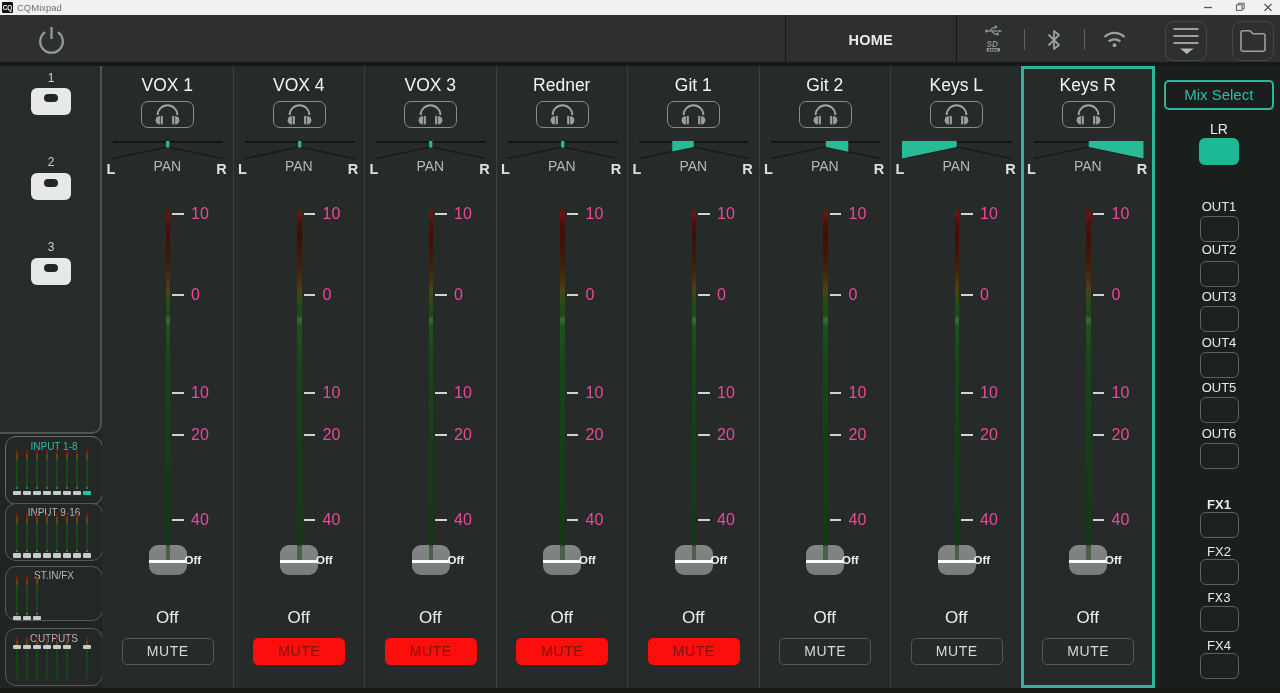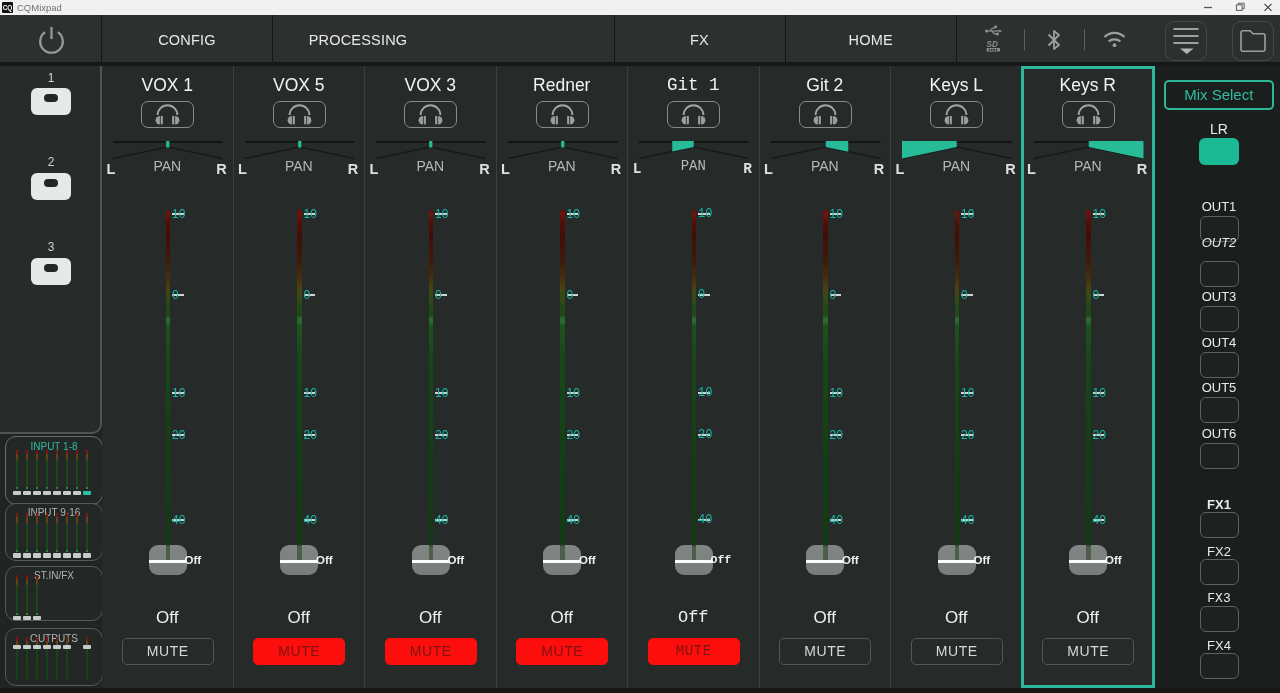--- a/index.html
+++ b/index.html
@@ -37,21 +37,21 @@
  border:1.2px solid #868c8b;border-radius:7px;}
 .pansvg{position:absolute;left:8px;top:70px;}
 .plab{position:absolute;top:94.5px;width:16px;text-align:center;font-size:14.5px;font-weight:bold;color:#dee0df;}
 .panword{position:absolute;left:0;top:91.5px;width:100%;text-align:center;font-size:14px;color:#b4b8b7;}
 .meter{position:absolute;left:63.5px;top:144px;width:4.7px;height:350px;z-index:2;
  background:linear-gradient(180deg,#60110d 0%,#6e1510 1.1%,#521009 3.5%,#420d07 7%,
  #3f1a0b 14.3%,#47300f 20%,#464512 23%,#2f4a16 25.5%,#234818 27.5%,#1f4718 30.2%,
  #2a6b2c 30.9%,#2a6b2c 32%,#1e5120 33%,#174719 43%,#133f15 68%,#123a14 95.5%,
  #4d5c4b 96.2%,#4d5c4b 100%);}
 .tick{position:absolute;left:70px;width:11.5px;height:2px;background:#cfd3d2;z-index:2;}
-.ticklab{position:absolute;left:70px;width:30px;height:14px;line-height:14px;font-size:12px;color:#14b8a6;z-index:2;}
+.ticklab{position:absolute;left:89px;width:30px;height:14px;line-height:14px;font-size:16px;color:#ec4899;z-index:2;}
 .cap{position:absolute;left:46.75px;top:479px;width:38px;height:30px;z-index:1;
  background:linear-gradient(180deg,#818685 0%,#7d8281 48%,#787d7c 100%);border-radius:9px;}
 .capline{position:absolute;left:46.75px;top:493.5px;width:38px;height:3px;background:#fdfdfd;z-index:3;}
 .offlab{position:absolute;left:82.5px;top:486.5px;width:30px;height:14px;line-height:14px;font-size:11.5px;font-weight:bold;color:#f0f2f1;z-index:3;}
 .chval{position:absolute;left:0;top:542px;width:100%;text-align:center;font-size:17px;color:#eef0ef;}
 .mute{position:absolute;left:19.75px;top:572px;width:92px;height:27px;border:1.2px solid #525756;
  border-radius:5px;text-align:center;line-height:25.5px;font-size:14px;color:#d5d9d8;letter-spacing:0.6px;}
 .muteon{background:#fb0e0b;border:1.2px solid #fb0e0b;color:#7e1410;line-height:24.5px;}
 #selbox{left:1021px;top:66px;width:134px;height:622px;border:3px solid #2cb79a;z-index:6;}
 
@@ -68,24 +68,21 @@
 <div class="abs" id="titlebar"></div>
 <div class="abs" id="cqlogo">CQ</div>
 <div class="abs" id="apptitle">CQMixpad</div>
 <svg class="abs" style="left:1195px;top:0;" width="85" height="15" viewBox="0 0 85 15">
 <line x1="9" y1="7.5" x2="17" y2="7.5" stroke="#555" stroke-width="1.3"></line>
 <rect x="41.5" y="4.8" width="5.6" height="5.6" fill="none" stroke="#666" stroke-width="1.1"></rect>
 <path d="M43.5,4.8 v-1.6 h5.6 v5.6 h-1.6" fill="none" stroke="#666" stroke-width="1.1"></path>
 <path d="M69.5,3.8 l7,7 M76.5,3.8 l-7,7" stroke="#444" stroke-width="1.2"></path>
 </svg>
 <div class="abs" id="navbar"></div>
-<div class="abs tab" style="left:101px;width:171px;">CONFIG</div>
-<div class="abs tab" style="left:272px;width:171px;">PROCESSING</div>
-<div class="abs tab" style="left:613.5px;width:171px;">FX</div>
-<div class="abs tab" style="left:784.5px;width:171.5px;">HOME</div>
+<div class="abs tab" style="left:784.5px;width:171.5px;font-weight:bold;">HOME</div>
 <div class="abs tab" style="left:956px;width:1px;"></div>
 <svg class="abs" style="left:31px;top:20px;z-index:6;" width="41" height="41" viewBox="0 0 41 41">
 <path d="M14.1,12.1 a11.3,11.3 0 1 0 12.8,0" fill="none" stroke="#959998" stroke-width="2.3"></path>
 <line x1="20.5" y1="7" x2="20.5" y2="19" stroke="#959998" stroke-width="2.3"></line>
 </svg>
 <svg class="abs" style="left:984px;top:24px;z-index:6;" width="20" height="28" viewBox="0 0 20 28">
 <g stroke="#8d9190" fill="#8d9190">
 <circle cx="2.6" cy="7" r="1.6" stroke="none"></circle>
 <line x1="3.6" y1="7" x2="15.5" y2="7" stroke-width="1.2"></line>
 <path d="M15.2,5.5 l2.8,1.5 l-2.8,1.5 z" stroke="none"></path>
@@ -233,21 +230,21 @@
 <div class="tick" style="top:368px;"></div>
 <div class="ticklab" style="top:362px;">20</div>
 <div class="tick" style="top:452.5px;"></div>
 <div class="ticklab" style="top:446.5px;">40</div>
 <div class="capline"></div>
 <div class="offlab">Off</div>
 <div class="chval">Off</div>
 <div class="mute">MUTE</div>
 </div>
 <div class="abs strip" style="left:233.5px;">
-<div class="chname">VOX 5</div>
+<div class="chname">VOX 4</div>
 <div class="phones"></div>
 <svg style="left:48px;top:38px;position:absolute;" width="36" height="26" viewBox="0 0 36 26">
 <path d="M7.6,11.1 A9.9,9.9 0 0 1 27.4,11.1" fill="none" stroke="#a0a5a4" stroke-width="1.9"></path>
 <path d="M9.9,11.9 A4.3,4.3 0 0 0 9.9,20.5 Z" fill="#9aa09f"></path>
 <rect x="10.7" y="11.8" width="2.2" height="8.8" rx="1.1" fill="#9aa09f"></rect>
 <path d="M25.1,11.9 A4.3,4.3 0 0 1 25.1,20.5 Z" fill="#9aa09f"></path>
 <rect x="22.1" y="11.8" width="2.2" height="8.8" rx="1.1" fill="#9aa09f"></rect>
 </svg>
 <svg class="pansvg" width="115.5" height="28" viewBox="0 0 115.5 28">
         <line x1="3.0" y1="6" x2="112.5" y2="6" stroke="#121514" stroke-width="2"></line>
@@ -337,21 +334,21 @@
 <div class="ticklab" style="top:320px;">10</div>
 <div class="tick" style="top:368px;"></div>
 <div class="ticklab" style="top:362px;">20</div>
 <div class="tick" style="top:452.5px;"></div>
 <div class="ticklab" style="top:446.5px;">40</div>
 <div class="capline"></div>
 <div class="offlab">Off</div>
 <div class="chval">Off</div>
 <div class="mute muteon">MUTE</div>
 </div>
-<div class="abs strip" style="left:628.0px;font-family:Liberation Mono, monospace;">
+<div class="abs strip" style="left:628.0px;">
 <div class="chname">Git 1</div>
 <div class="phones"></div>
 <svg style="left:48px;top:38px;position:absolute;" width="36" height="26" viewBox="0 0 36 26">
 <path d="M7.6,11.1 A9.9,9.9 0 0 1 27.4,11.1" fill="none" stroke="#a0a5a4" stroke-width="1.9"></path>
 <path d="M9.9,11.9 A4.3,4.3 0 0 0 9.9,20.5 Z" fill="#9aa09f"></path>
 <rect x="10.7" y="11.8" width="2.2" height="8.8" rx="1.1" fill="#9aa09f"></rect>
 <path d="M25.1,11.9 A4.3,4.3 0 0 1 25.1,20.5 Z" fill="#9aa09f"></path>
 <rect x="22.1" y="11.8" width="2.2" height="8.8" rx="1.1" fill="#9aa09f"></rect>
 </svg>
 <svg class="pansvg" width="115.5" height="28" viewBox="0 0 115.5 28">
@@ -484,21 +481,21 @@
 <div class="chval">Off</div>
 <div class="mute">MUTE</div>
 </div>
 <div class="abs" id="selbox"></div>
 <div class="abs" id="rsb"></div>
 <div class="abs" id="mixsel">Mix Select</div>
 <div class="abs rlab" style="left:1189px;top:121.5px;font-size:14px;">LR</div>
 <div class="abs" id="lrbtn"></div>
 <div class="abs rlab" style="left:1189px;top:198.5px;">OUT1</div>
 <div class="abs rbtn" style="top:215.5px;"></div>
-<div class="abs rlab" style="left:1189px;top:235px;font-style:italic;">OUT2</div>
+<div class="abs rlab" style="left:1189px;top:242px;">OUT2</div>
 <div class="abs rbtn" style="top:260.9px;"></div>
 <div class="abs rlab" style="left:1189px;top:289.3px;">OUT3</div>
 <div class="abs rbtn" style="top:306.3px;"></div>
 <div class="abs rlab" style="left:1189px;top:334.7px;">OUT4</div>
 <div class="abs rbtn" style="top:351.7px;"></div>
 <div class="abs rlab" style="left:1189px;top:380.1px;">OUT5</div>
 <div class="abs rbtn" style="top:397.1px;"></div>
 <div class="abs rlab" style="left:1189px;top:425.5px;">OUT6</div>
 <div class="abs rbtn" style="top:442.5px;"></div>
 <div class="abs rlab" style="left:1189px;top:496.5px;font-weight:bold;">FX1</div>

